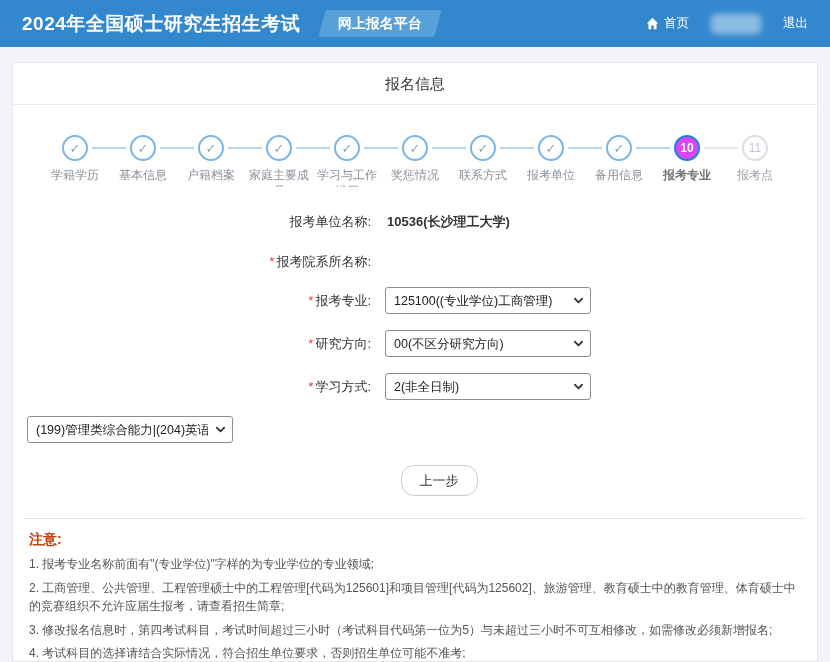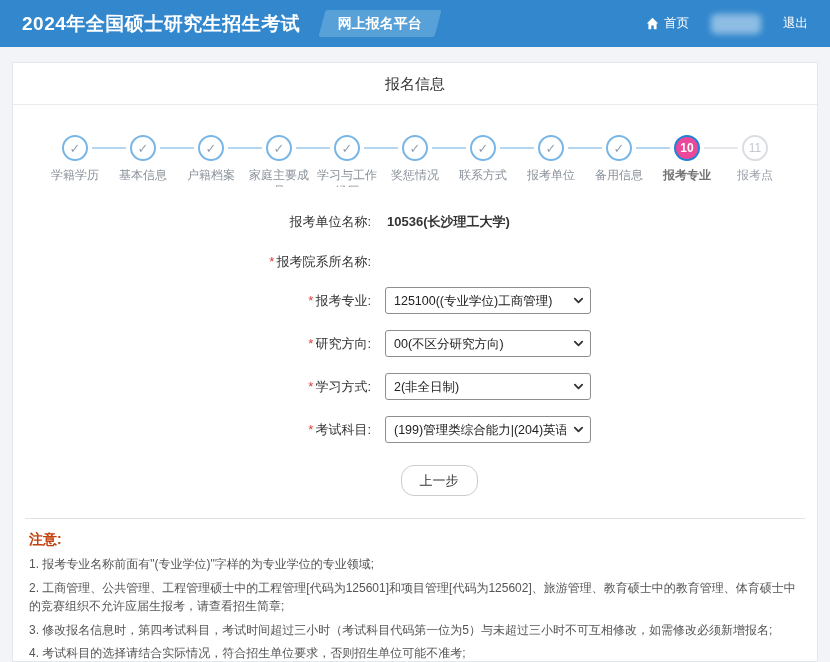--- a/index.html
+++ b/index.html
@@ -46,21 +46,21 @@
     height:2px; background:#b3d7f2;
   }
   .step.pending:not(:first-child)::before { background:#e5e7ea; }
   .dot {
     width:26px; height:26px; border-radius:50%; margin:0 auto;
     display:flex; align-items:center; justify-content:center;
     background:#fff; border:2px solid #79b6e6; font-size:13px;
     position:relative; z-index:1;
   }
   .step.done .dot { color:#93a2b2; }
-  .step.current .dot { background:#ec4899; border-color:#1e82d8; color:#fff; font-size:12px; font-weight:700; }
+  .step.current .dot { background:#d946ef; border-color:#1e82d8; color:#fff; font-size:12px; font-weight:700; }
   .step.pending .dot { border-color:#dadde2; color:#c3c8cf; font-size:12px; font-weight:400; }
   .slabel {
     margin:6px auto 0; font-size:12px; line-height:16px; color:#8a919b;
     max-width:66px; max-height:20px; overflow:hidden; text-align:center;
   }
   .step.current .slabel { color:#737373; font-weight:700; }
   .step.pending .slabel { color:#9aa0a9; }
   
   .form { margin-top:26px; }
   .frow { display:flex; align-items:center; margin-bottom:16px; }
@@ -198,21 +198,20 @@
         <select>
           <option>2(非全日制)</option>
         </select>
         <svg class="chev" width="11" height="11" viewBox="0 0 12 12">
             <path d="M2 4 L6 8 L10 4" fill="none" stroke="#333" stroke-width="2" stroke-linecap="round" stroke-linejoin="round"></path>
           </svg>
       </div>
     </div>
 
     <div class="frow">
-      <div class="flabel"><span class="req">*</span><span>考试科目:</span></div>
       <div class="select-wrap">
         <select>
           <option>(199)管理类综合能力|(204)英语（二）|(-...</option>
         </select>
         <svg class="chev" width="11" height="11" viewBox="0 0 12 12">
             <path d="M2 4 L6 8 L10 4" fill="none" stroke="#333" stroke-width="2" stroke-linecap="round" stroke-linejoin="round"></path>
           </svg>
       </div>
     </div>
 

